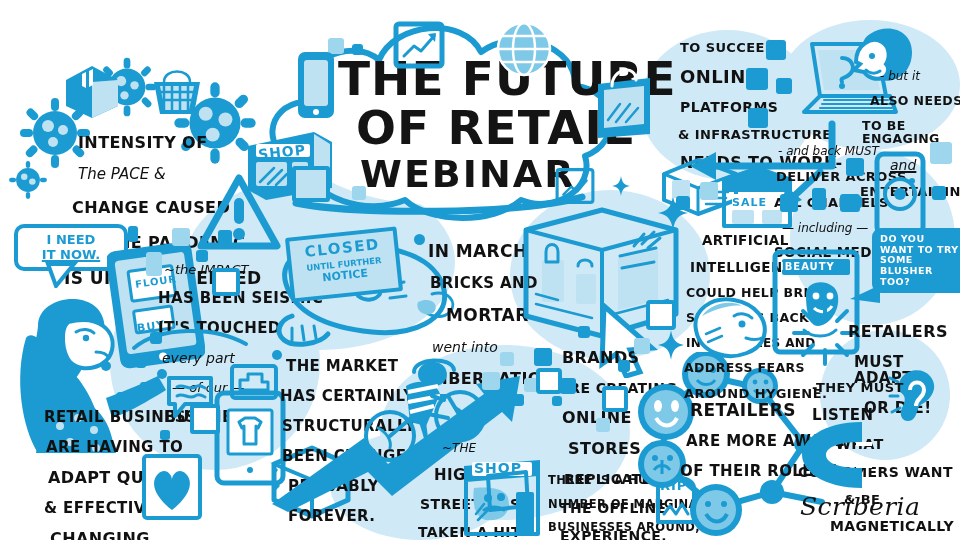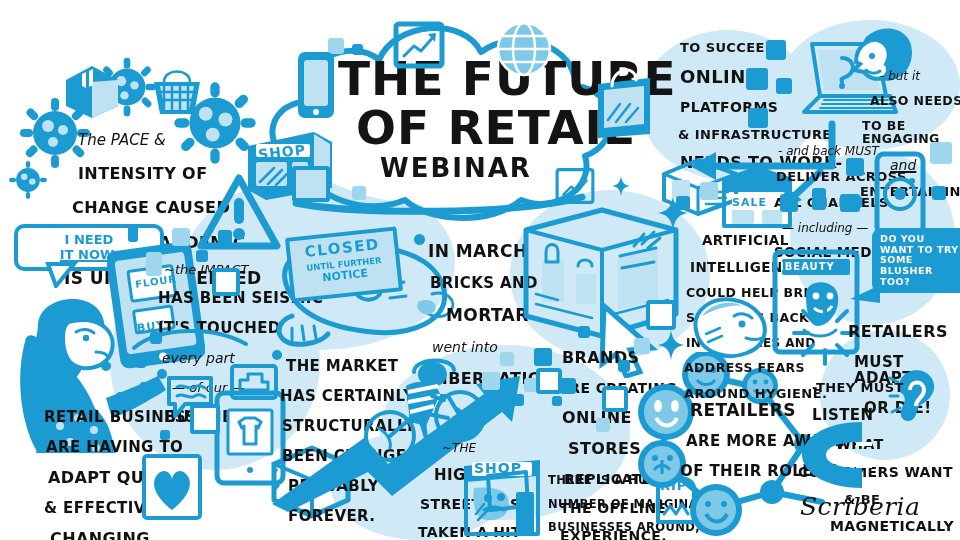--- a/index.html
+++ b/index.html
@@ -13,39 +13,39 @@
   .ink .low{font-weight:400;font-style:italic;text-transform:none;letter-spacing:0;}
   .ul{text-decoration:underline;text-decoration-thickness:2px;}
 
   .logo{position:absolute;left:30px;top:22px;font-family:"DejaVu Serif",serif;font-weight:700;
         font-size:29px;letter-spacing:3.2px;color:#111;white-space:nowrap;}
 
   .title{position:absolute;color:#141414;font-family:"DejaVu Sans",sans-serif;font-weight:700;
          text-transform:uppercase;line-height:.96;}
   .t1{left:338px;top:56px;font-size:47px;letter-spacing:1px;}
   .t2{left:356px;top:105px;font-size:47px;letter-spacing:1px;}
-  .t3{left:380px;top:156px;font-size:26px;letter-spacing:2px;}
+  .t3{left:360px;top:156px;font-size:38px;letter-spacing:2px;}
 
   
   .blue{position:absolute;}
   .bfill{fill:#1b9bd1;}
   .blight{fill:#bfe2f3;}
   .bmid{fill:#7fc9e8;}
   .bstroke{fill:none;stroke:#1b9bd1;stroke-width:5;stroke-linecap:round;stroke-linejoin:round;}
   .bthin{fill:none;stroke:#1b9bd1;stroke-width:3;stroke-linecap:round;stroke-linejoin:round;}
 
   .blob{position:absolute;border-radius:50%;background:#cfe9f7;}
   .sq{position:absolute;background:#1b9bd1;border-radius:3px;}
   .sqL{position:absolute;background:#9ed6ee;border-radius:3px;}
   .sqO{position:absolute;border:4px solid #1b9bd1;border-radius:4px;background:#fff;}
 
   .bubble{position:absolute;background:#1b9bd1;border-radius:9px;color:#fff;font-weight:700;
           text-transform:uppercase;line-height:1.12;letter-spacing:.5px;padding:6px 8px;}
   .bubble-w{position:absolute;background:#fff;border:4px solid #1b9bd1;border-radius:11px;
-          color:#1b9bd1;font-weight:700;text-transform:uppercase;line-height:1.12;padding:5px 25px;}
+          color:#1b9bd1;font-weight:700;text-transform:uppercase;line-height:1.12;padding:5px 7px;}
 
   .sign{position:absolute;background:#bfe2f3;border:4px solid #1b9bd1;color:#1b9bd1;
         font-weight:700;text-transform:uppercase;text-align:center;line-height:1.05;}
 
   .signature{position:absolute;left:800px;top:492px;font-family:"DejaVu Serif",serif;
              font-style:italic;font-size:25px;color:#111;letter-spacing:.4px;}
 
   .storelabel{position:absolute;color:#1b9bd1;font-weight:700;text-transform:uppercase;
               letter-spacing:1px;}
 </style>
@@ -158,22 +158,22 @@
     <path class="bfill" d="M6 20 L52 20 L46 52 L12 52 Z"></path>
     <path class="blight" d="M12 24 L46 24 L41 48 L17 48 Z"></path>
     <g class="bthin" style="stroke-width:2.5">
       <path d="M16 24 L16 48 M24 24 L24 48 M32 24 L32 48 M40 24 L40 48"></path>
       <path d="M10 30 L47 30 M11 38 L45 38"></path>
       <path d="M16 20 C16 6 42 6 42 20"></path>
     </g>
   </svg>
 
   <div class="ink" style="left:78px;top:118px;font-size:15px;">
+    <div style="margin-top:2px"><span class="cap" style="font-size:16px">INTENSITY of</span></div>
     <div><span class="low">The PACE &amp;</span></div>
-    <div style="margin-top:2px"><span class="cap" style="font-size:16px">INTENSITY of</span></div>
     <div style="margin-top:2px;margin-left:-6px"><span class="cap" style="font-size:16px">CHANGE caused</span></div>
     <div style="margin-top:3px;margin-left:-2px"><span class="cap" style="font-size:16px">by the PANDEMIC</span></div>
     <div style="margin-top:3px;margin-left:-14px"><span class="cap" style="font-size:17px">is UNPRECEDENTED</span></div>
   </div>
 
   <svg class="blue" style="left:196px;top:172px;" width="86" height="82" viewBox="0 0 86 82">
     <path class="bstroke" style="stroke-width:7" d="M43 6 L81 74 L5 74 Z"></path>
     <rect class="bfill" x="38" y="26" width="10" height="26" rx="5"></rect>
     <circle class="bfill" cx="43" cy="62" r="6"></circle>
   </svg>

